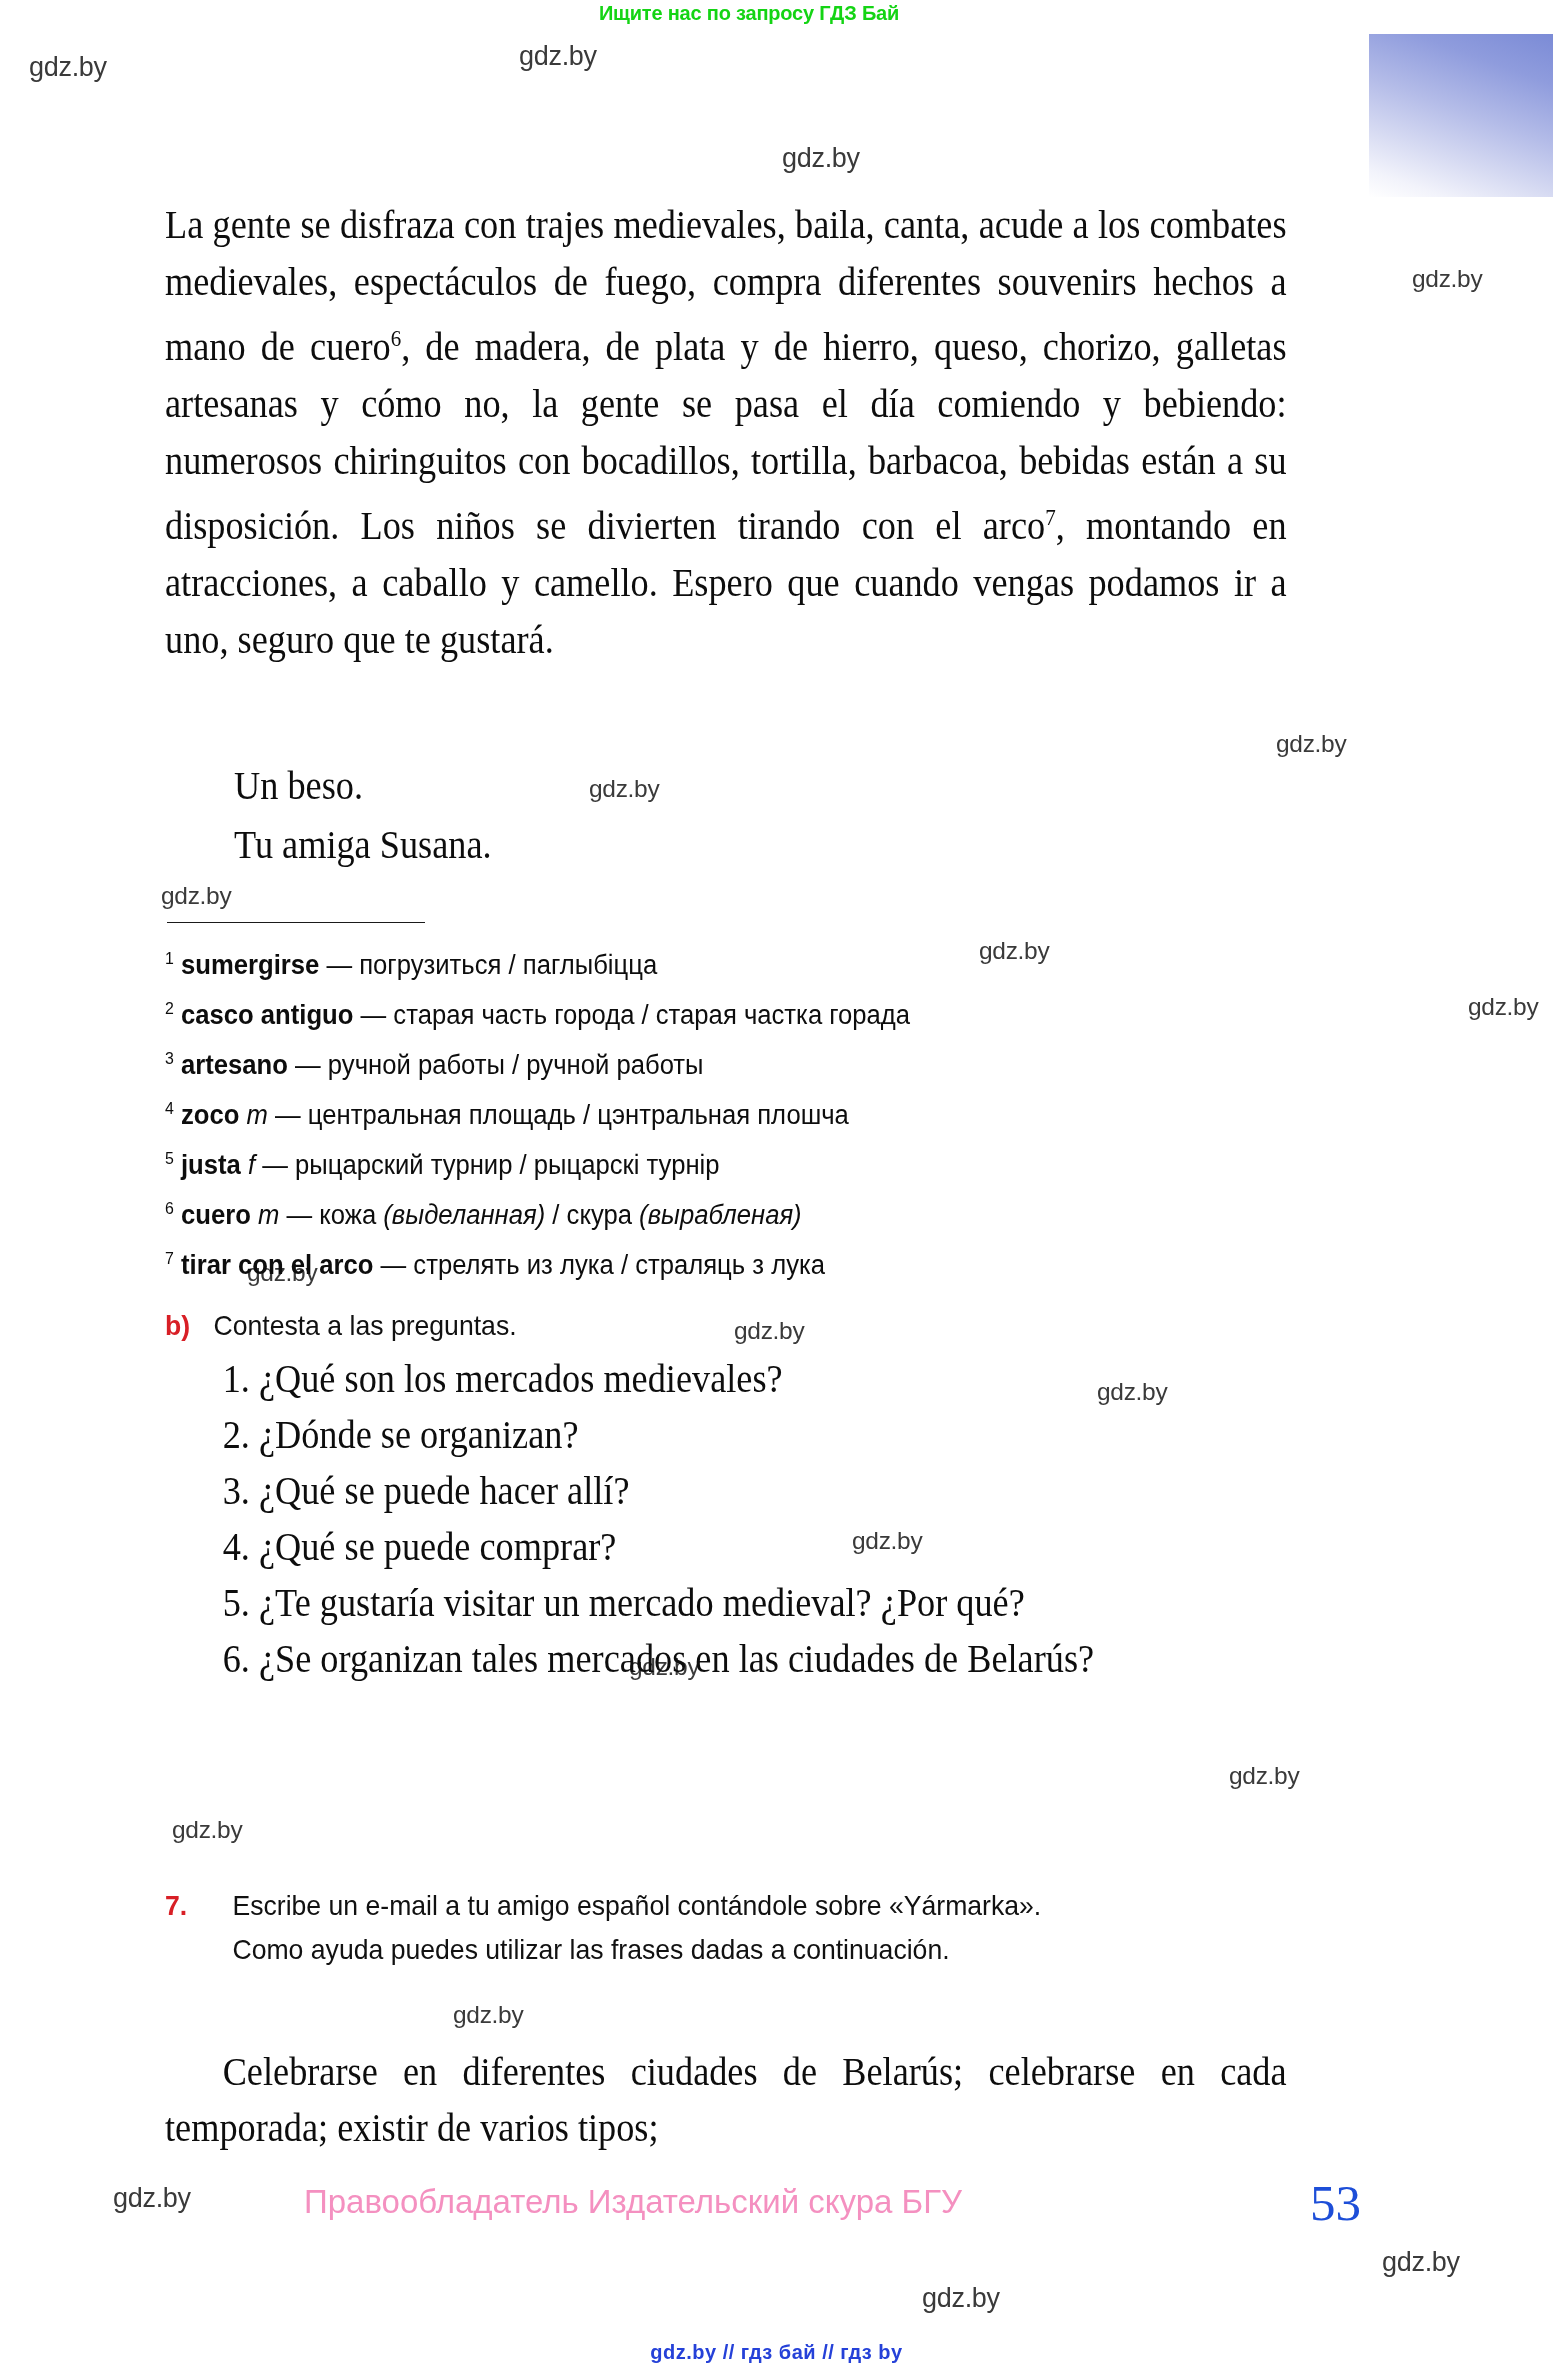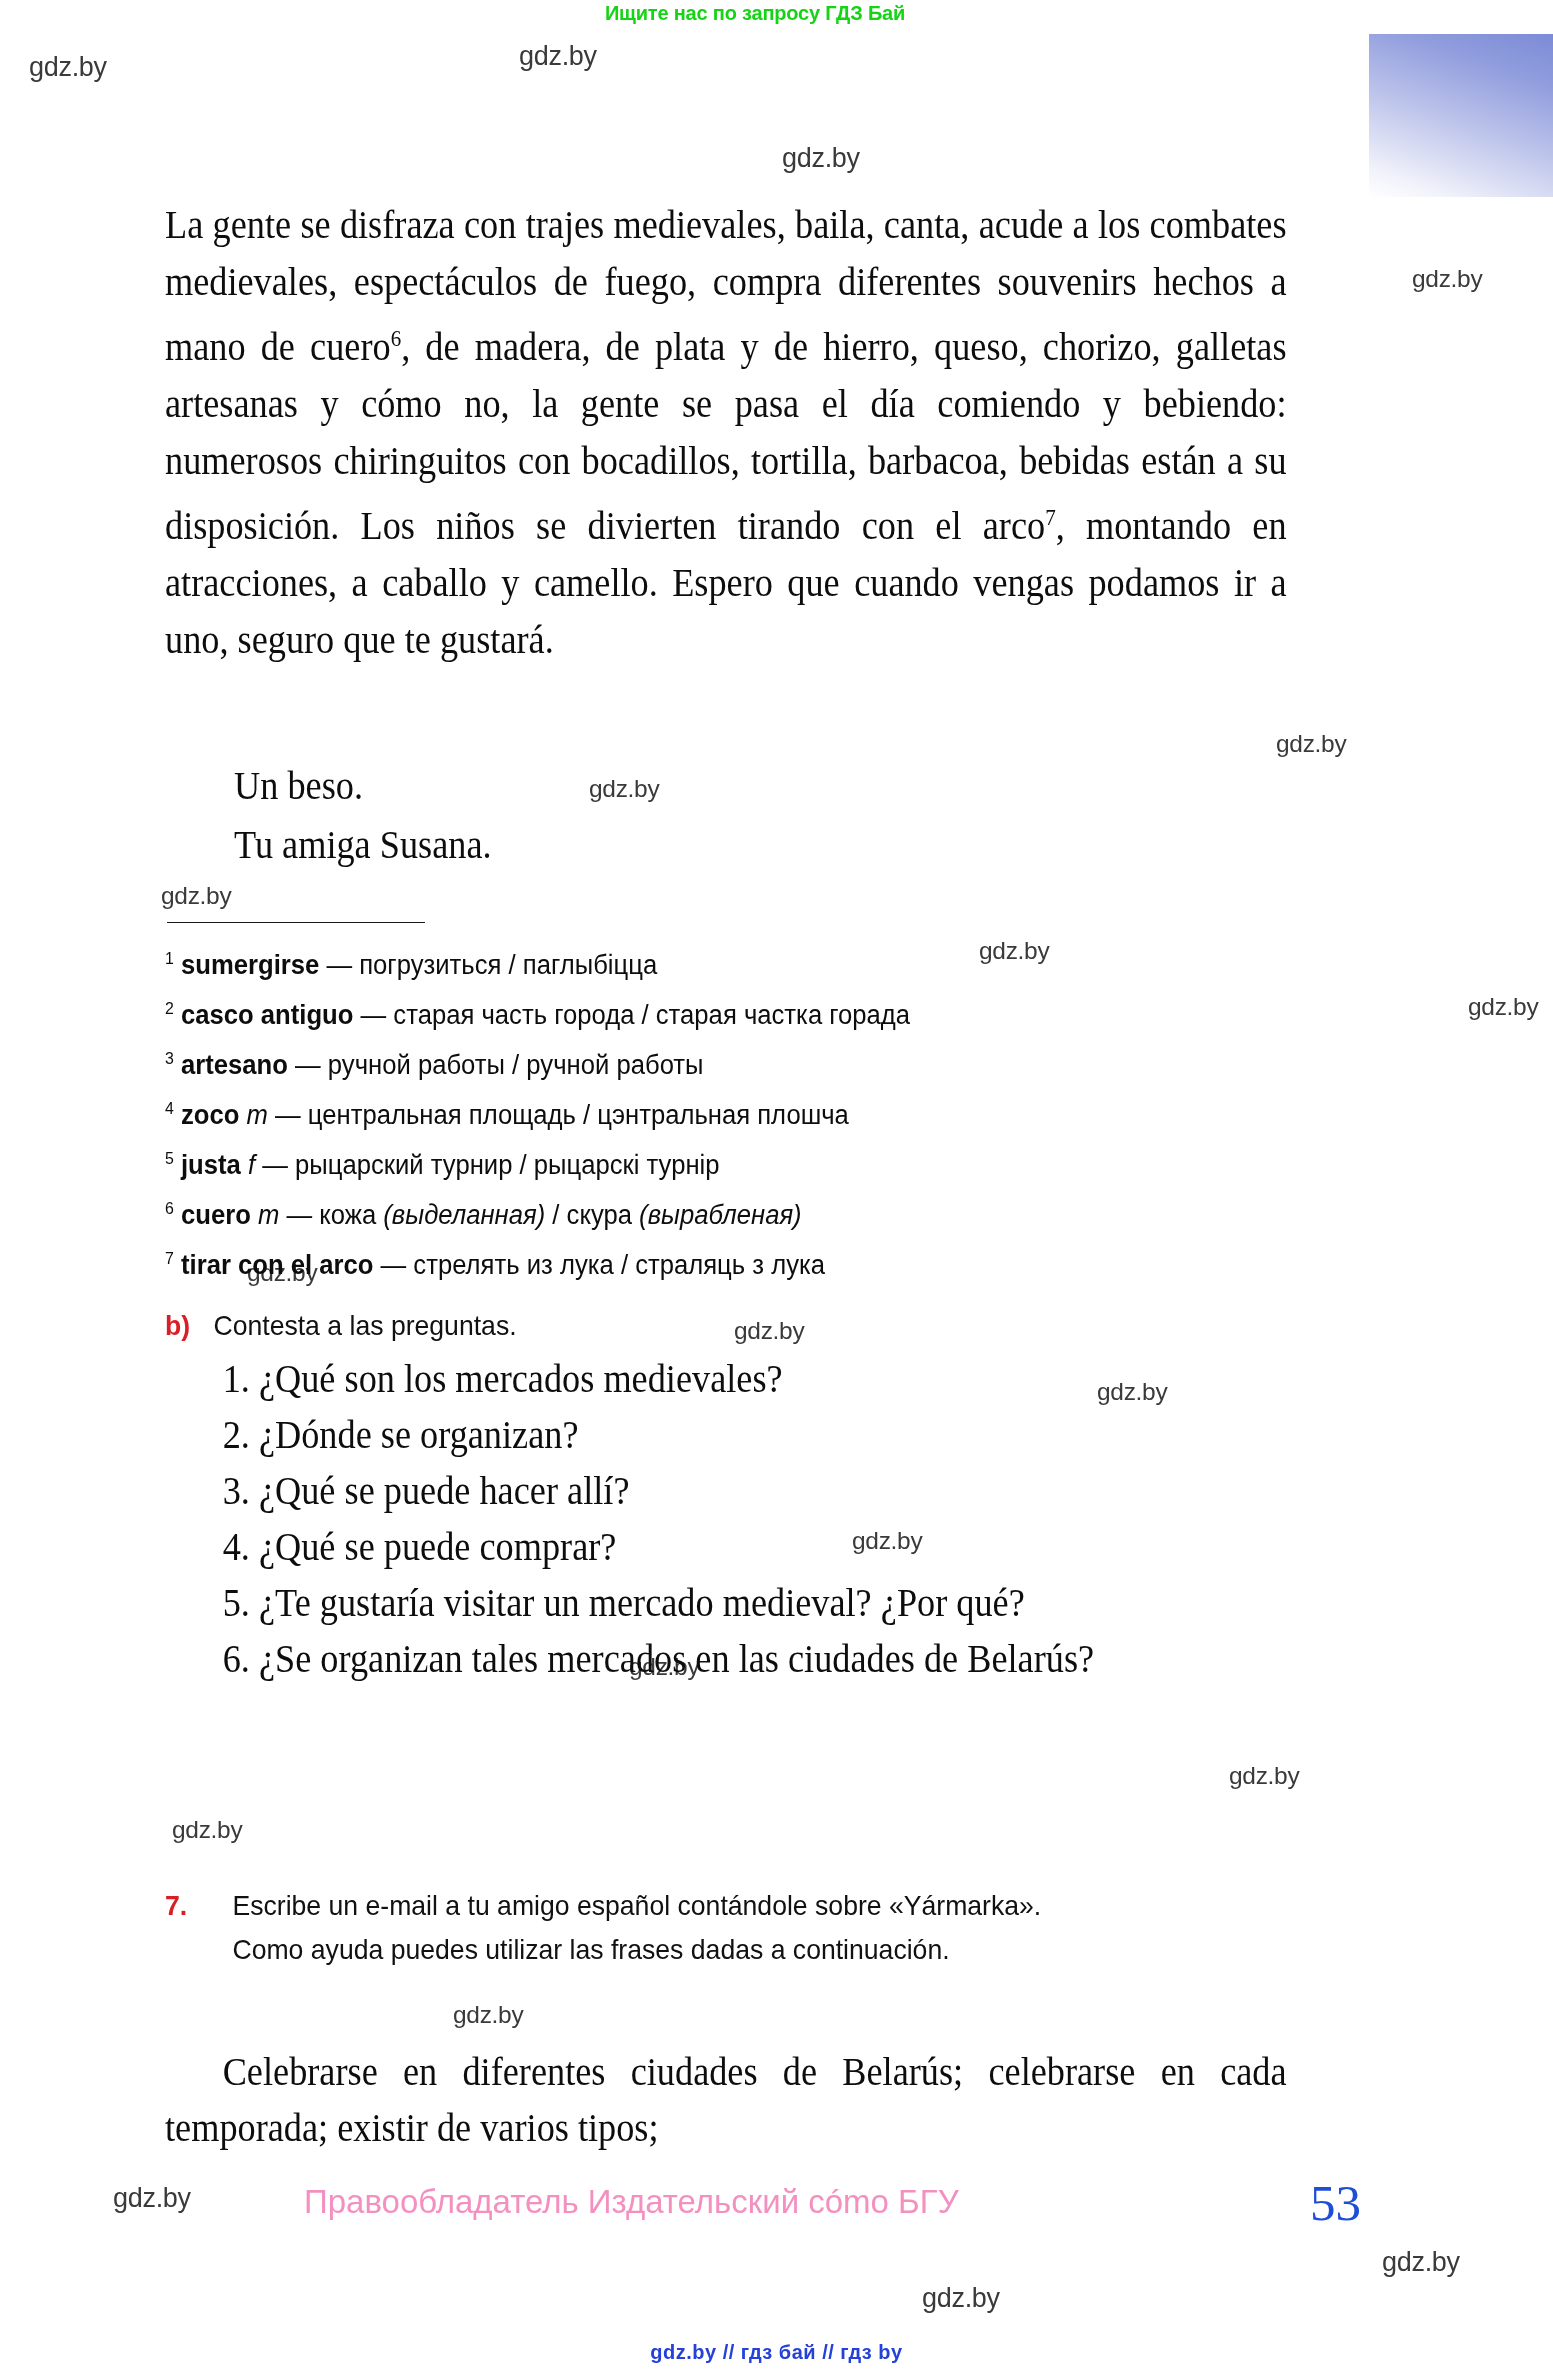--- a/index.html
+++ b/index.html
@@ -25,21 +25,21 @@
     font-size: 23.6px;
     white-space: nowrap;
     letter-spacing: -0.3px;
     pointer-events: none;
     margin-left: 20px;
   }
 
   .green-banner {
     position: absolute;
     top: 1.8px;
-    left: 6px;
+    left: 0;
     width: 1498px;
     text-align: center;
     font-family: "Liberation Sans", sans-serif;
     font-weight: bold;
     font-size: 20px;
     color: #14d414;
     letter-spacing: -0.2px;
   }
 
   .corner-gradient {
@@ -284,16 +284,16 @@
 <div class="task-7">
   <span class="num">7.</span>
   <span class="txt">Escribe un e-mail a tu amigo español contándole sobre «Yármarka».</span>
   <span class="txt">Como ayuda puedes utilizar las frases dadas a continuación.</span>
 </div>
 
 <div class="phrases">
   <p>Celebrarse en diferentes ciudades de Belarús; celebrarse en cada temporada; existir de varios tipos;</p>
 </div>
 
-<div class="copyright">Правообладатель Издательский cómo БГУ</div>
+<div class="copyright">Правообладатель Издательский скура БГУ</div>
 <div class="page-no">53</div>
 <div class="bottom-link">gdz.by  //  гдз бай  //  гдз by</div>
 
 
 </body></html>

